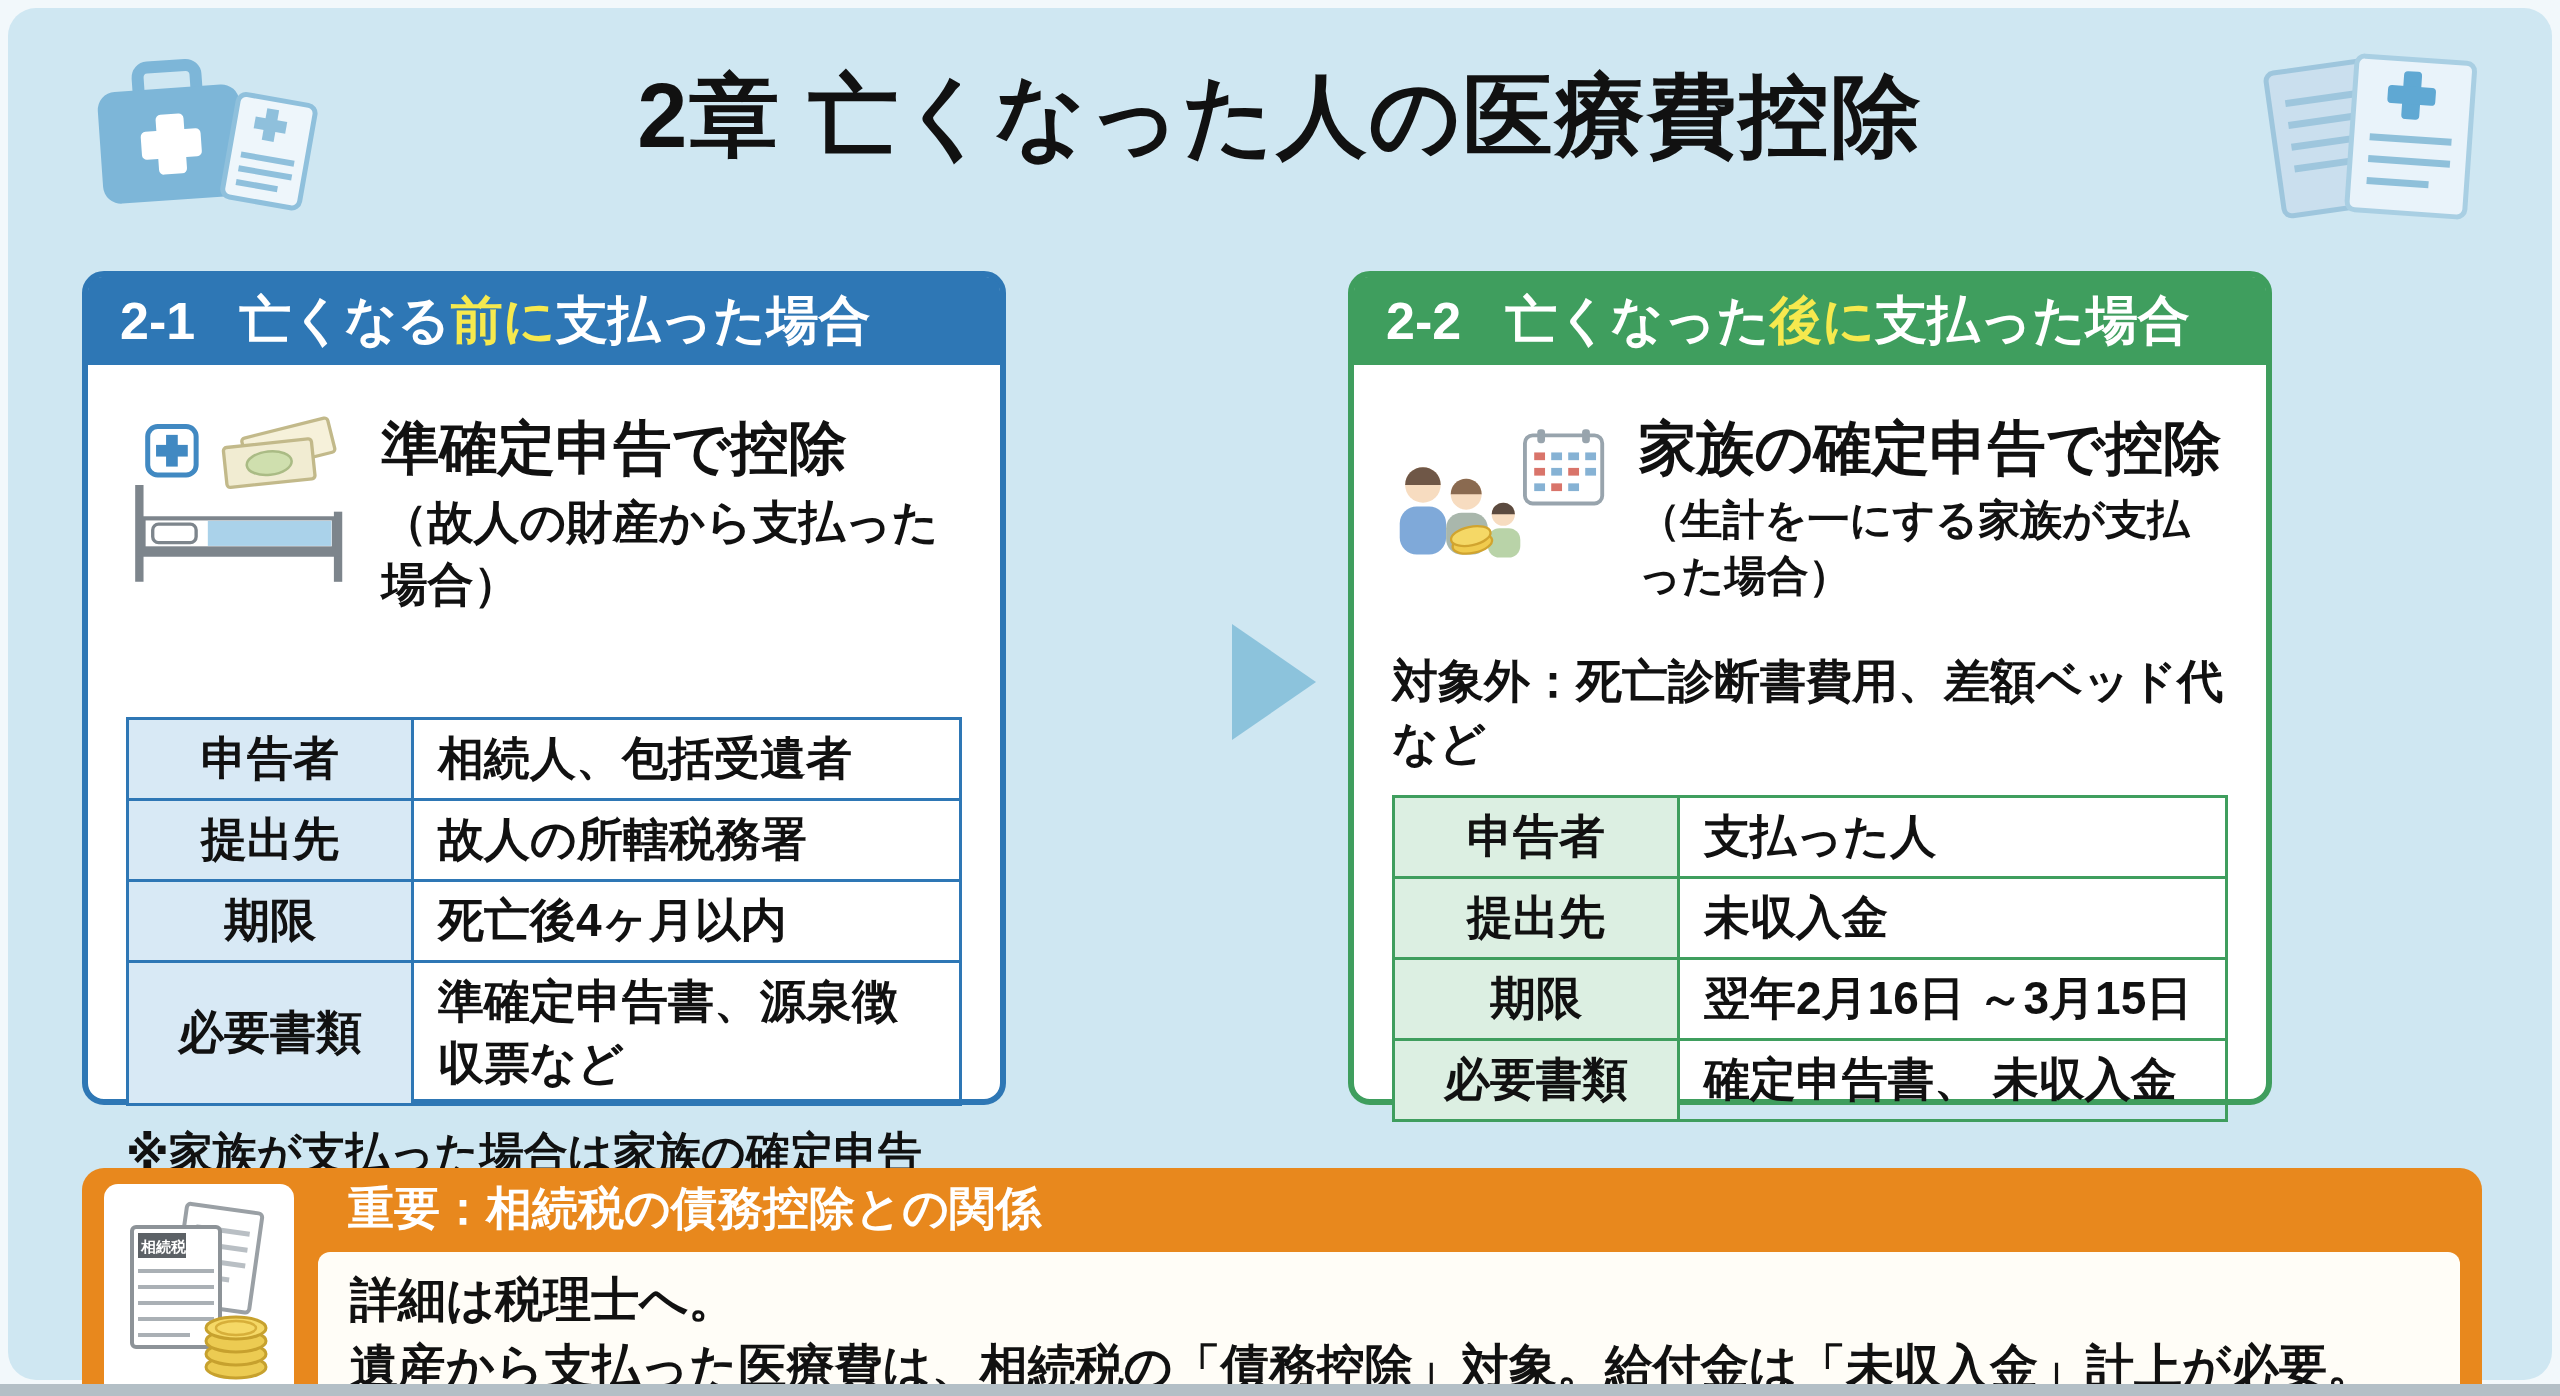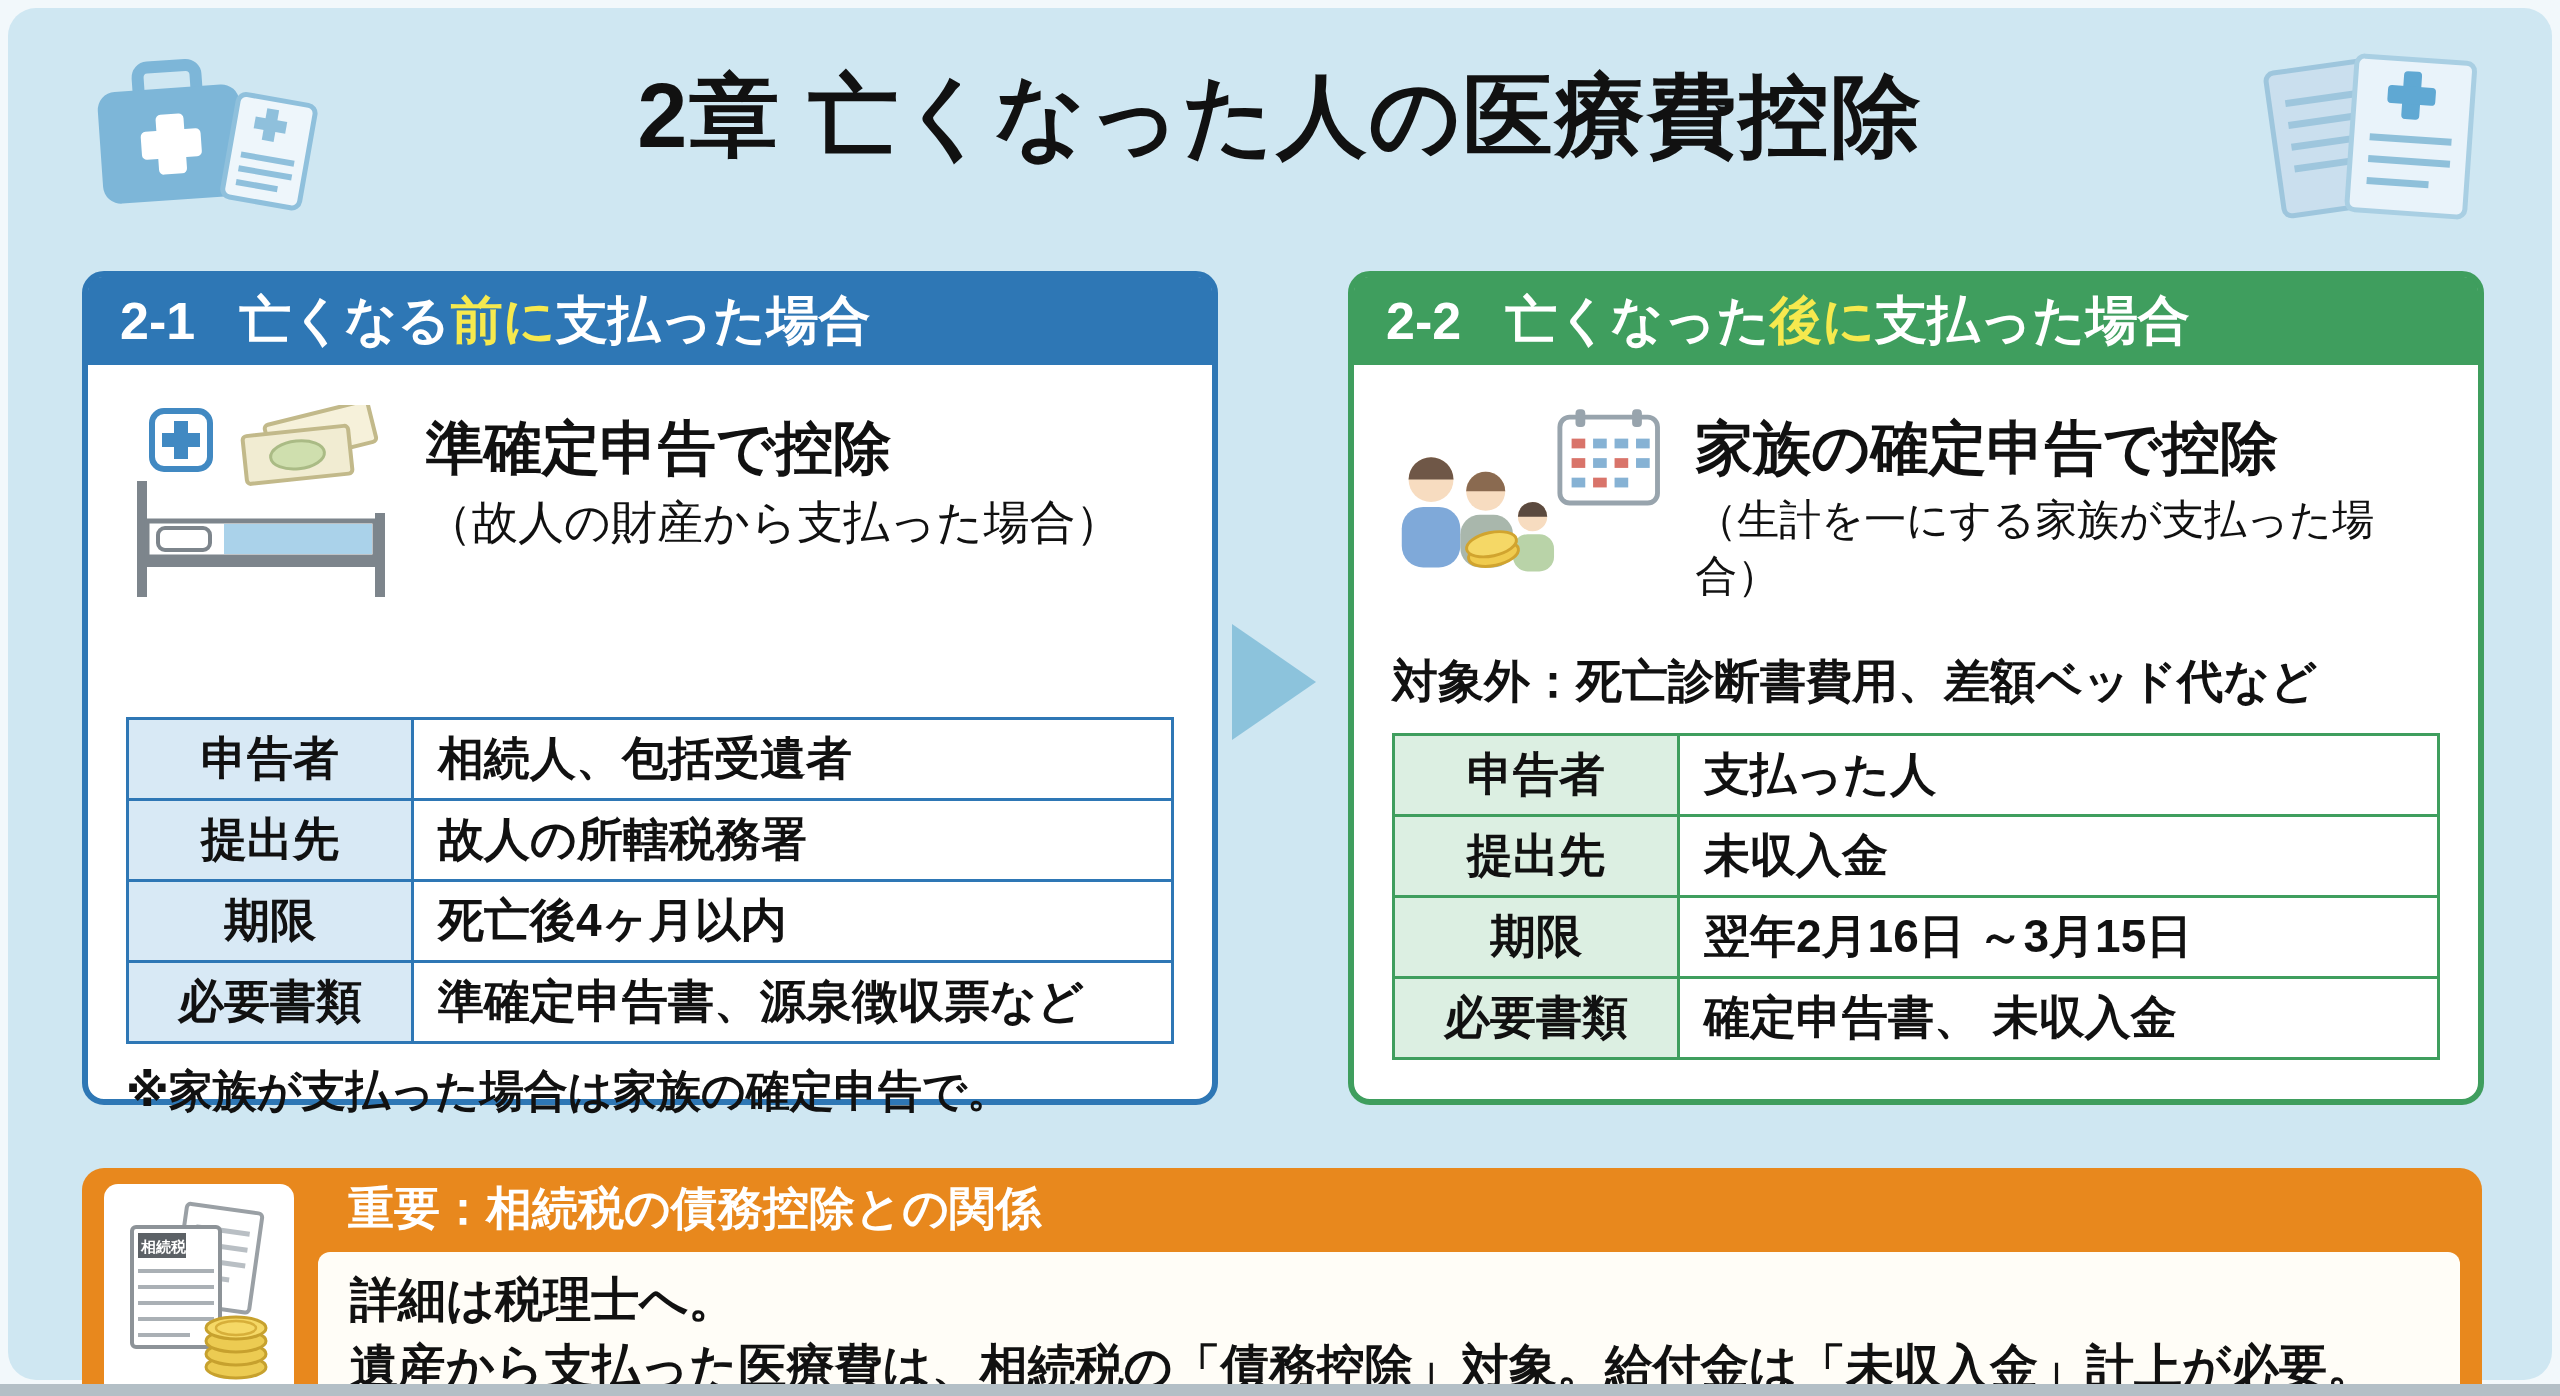--- a/index.html
+++ b/index.html
@@ -21,42 +21,42 @@
   }
   .page-title {
     position:absolute; top:56px; left:0; width:100%;
     text-align:center; font-size:90px; font-weight:bold; letter-spacing:2px;
     margin:0;
   }
   .icon-topleft { position:absolute; left:92px; top:40px; }
   .icon-topright { position:absolute; left:2248px; top:34px; }
 
   .panel {
-    position:absolute; top:271px; width:1136px; height:834px;
+    position:absolute; top:271px; width:924px; height:834px;
     background:#fff; border-radius:22px; box-sizing:border-box;
   }
   .panel.blue  { left:82px;  border:6px solid #2e77b5; }
   .panel.green { left:1348px; border:6px solid #3f9e5e; }
 
   .panel-header {
     height:88px; display:flex; align-items:center;
     padding:0 32px; gap:44px;
     border-radius:14px 14px 0 0;
     color:#fff; font-weight:bold; font-size:52px;
   }
   .blue  .panel-header { background:#2e77b5; }
   .green .panel-header { background:#3f9e5e; }
   .hl { color:#f6e94e; }
 
   .panel-body { padding:40px 38px 0; }
 
   .intro-row { display:flex; align-items:flex-start; gap:30px; height:200px; }
   .intro-text { padding-top:10px; }
   .intro-heading { font-size:58px; font-weight:bold; line-height:1.15; }
-  .intro-sub { font-size:46px; font-weight:normal; margin-top:10px; }
+  .intro-sub { font-size:46px; font-weight:bold; margin-top:10px; }
   .green .intro-sub { font-size:42px; }
 
   .exclusion { font-size:46px; font-weight:bold; margin-top:46px; }
 
   .info-table { border-collapse:collapse; width:100%; }
   .blue  .info-table { margin-top:112px; }
   .green .info-table { margin-top:20px; }
   .info-table td {
     font-size:46px; font-weight:bold;
     padding:8px 24px; height:72px; box-sizing:border-box;

